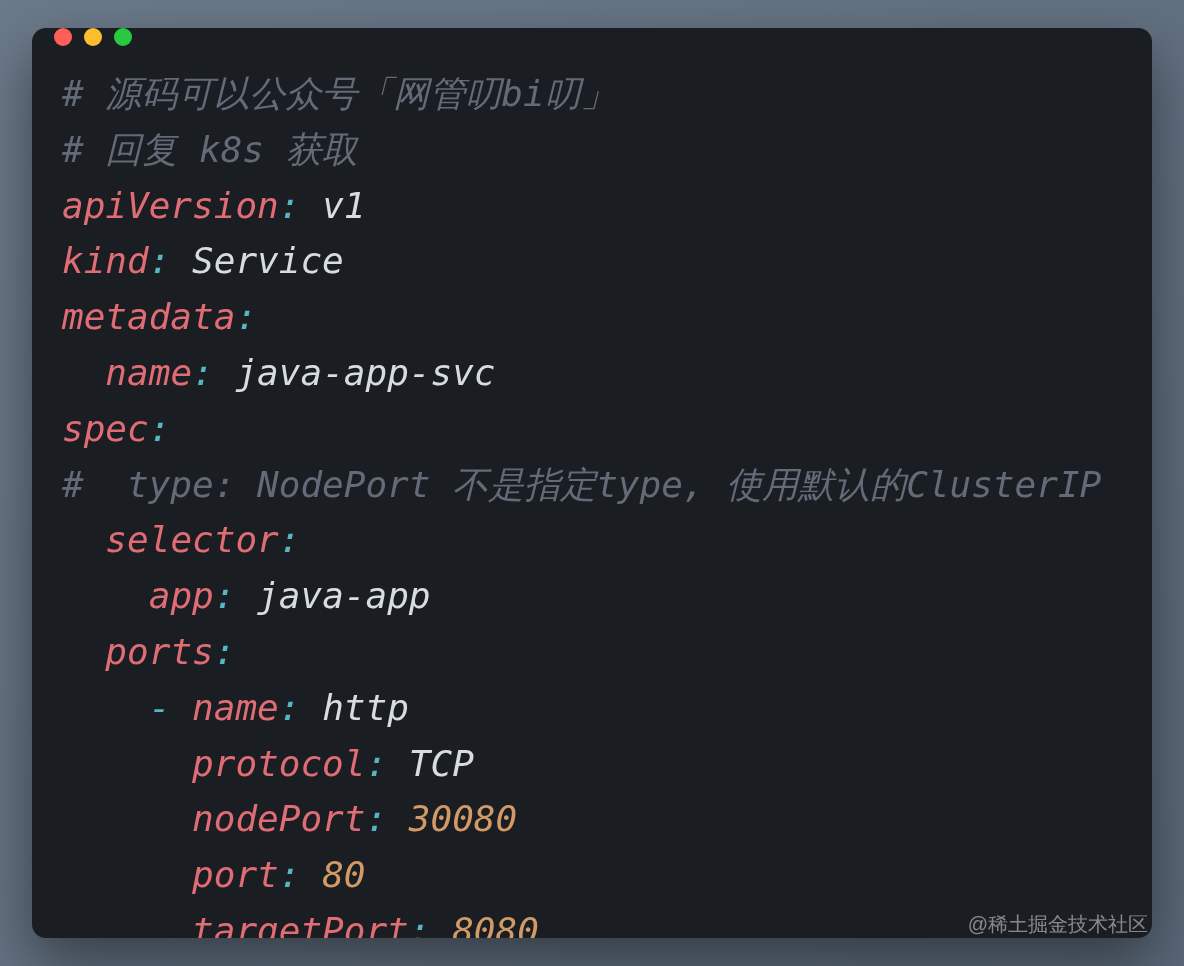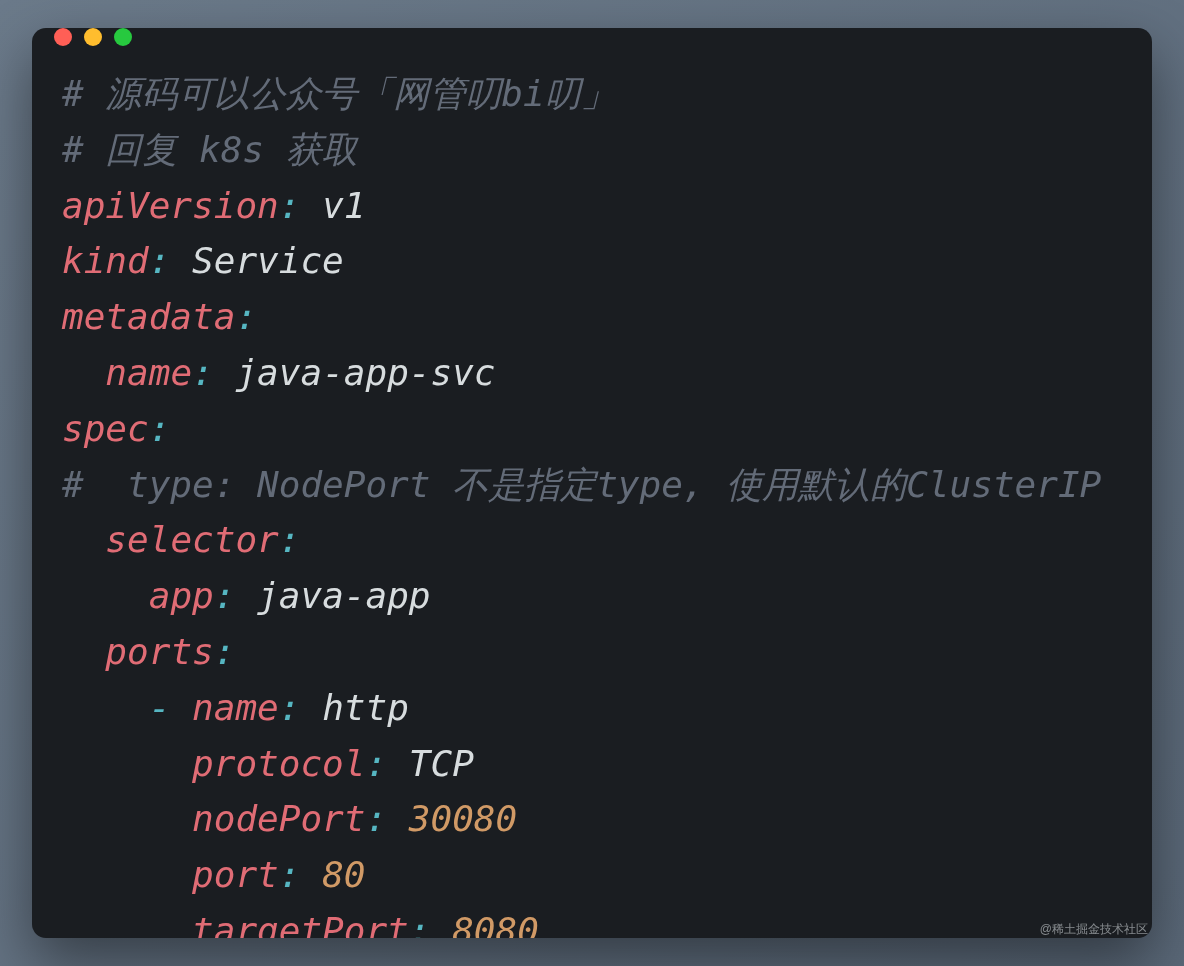--- a/index.html
+++ b/index.html
@@ -49,21 +49,21 @@
   .tok-comment { color: #636b78; }
   .tok-key     { color: #e06c75; }
   .tok-punct   { color: #56b6c2; }
   .tok-str     { color: #d7dcde; }
   .tok-num     { color: #d19a66; }
   .watermark {
     position: absolute;
     right: 36px;
     bottom: 28px;
     color: rgba(220,225,230,0.55);
-    font-size: 12px;
+    font-size: 20px;
     font-family: -apple-system, "PingFang SC", sans-serif;
   }
 </style>
 </head>
 <body>
 
 <div class="window">
   <div class="titlebar">
     <div class="dot red"></div>
     <div class="dot yellow"></div>

